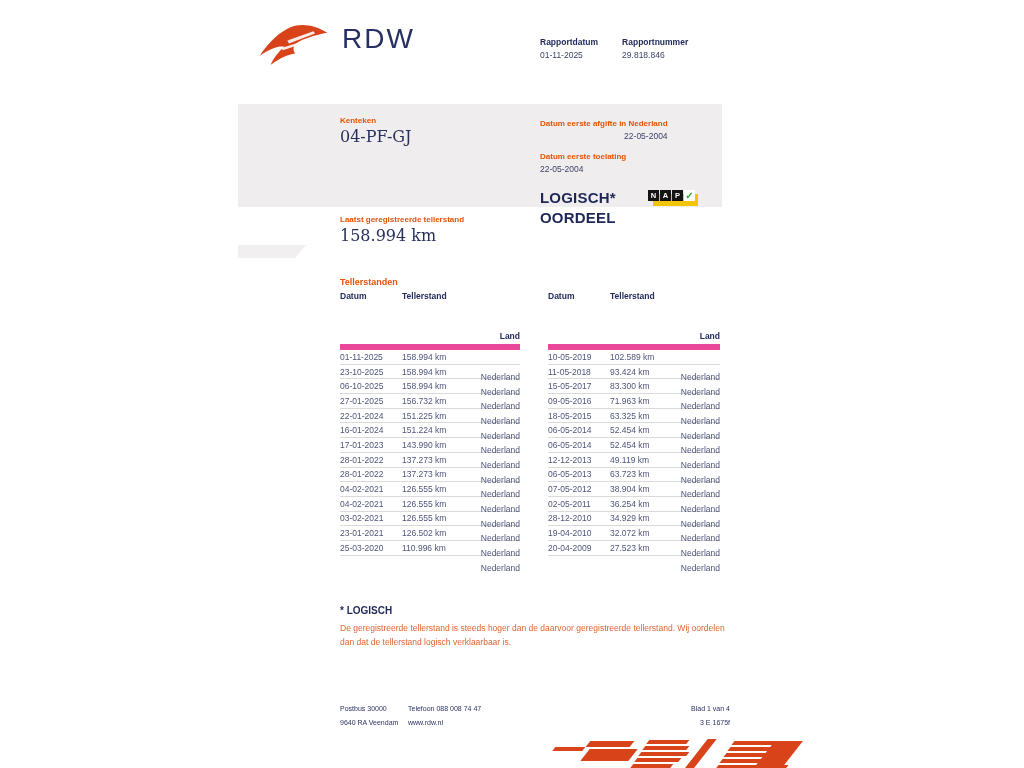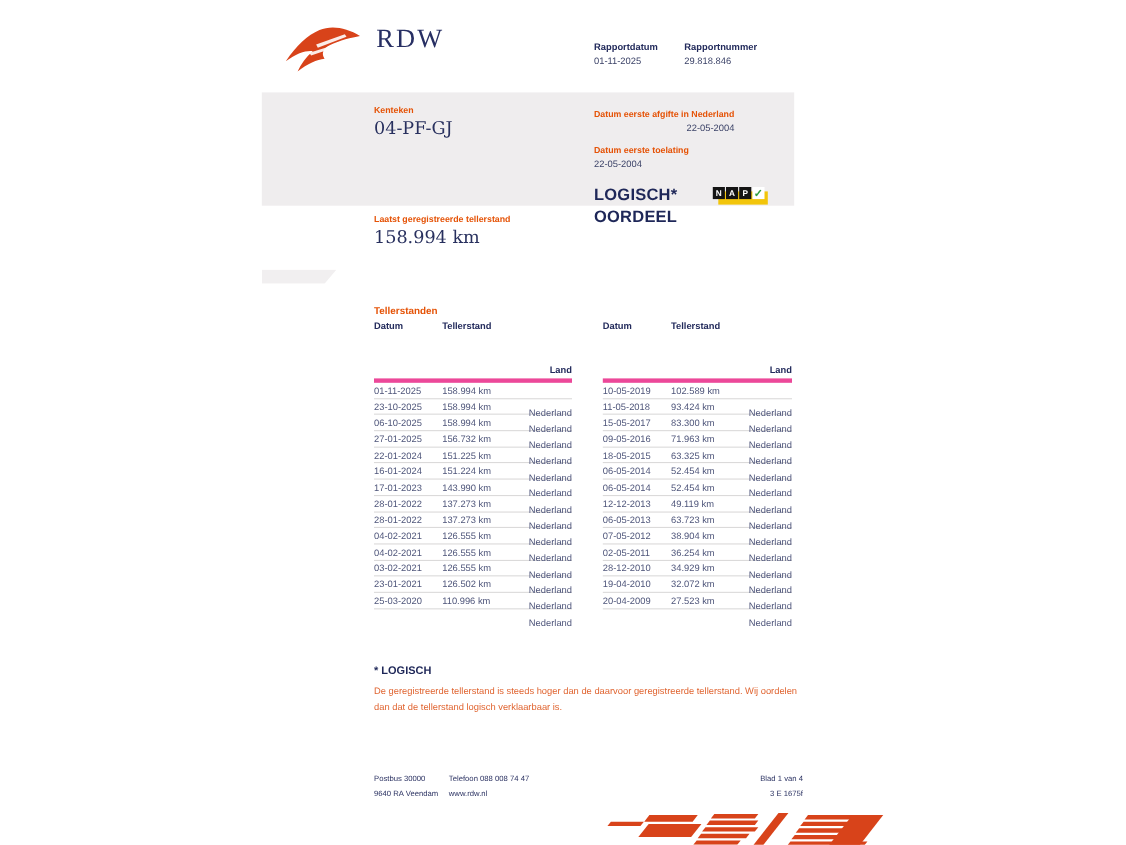--- a/index.html
+++ b/index.html
@@ -3,32 +3,32 @@
 <meta charset="utf-8">
 <style>
   * { margin:0; padding:0; box-sizing:border-box; }
   html,body { width:1024px; height:768px; background:#ffffff; overflow:hidden;
               font-family:"Liberation Sans", sans-serif; position:relative; }
   .abs { position:absolute; }
 
   
   #brand { left:253px; top:22px; display:flex; align-items:flex-start; }
   #brand svg { width:78px; height:46px; }
-  #brand .wordmark { font-family:Liberation Serif, serif; font-size:24px; color:#272F63;
+  #brand .wordmark { font-family:Liberation Sans, sans-serif; font-size:28px; color:#272F63;
                      letter-spacing:2px; margin-left:11px; margin-top:1px; }
 
   #report-head { left:540px; top:26px; }
   #report-title { font-family:"DejaVu Serif", serif; font-weight:bold; font-size:17px;
                   color:#E55307; letter-spacing:0.3px; }
   #report-meta { display:flex; gap:24px; margin-top:11px; }
   .meta-label { font-size:8.5px; font-weight:bold; color:#232B5C; }
   .meta-value { font-size:8.5px; color:#3C4368; margin-top:3px; }
 
   
-  #info-box { left:238px; top:84px; width:484px; height:103px; background:#EFEDEE;text-decoration:underline; }
+  #info-box { left:238px; top:104px; width:484px; height:103px; background:#EFEDEE;text-decoration:underline; }
   #info-box-tab { left:238px; top:245px; width:68px; height:13px; background:#F1EFF0;
                   clip-path:polygon(0 0, 100% 0, calc(100% - 11px) 100%, 0 100%); }
 
   .o-label { font-size:8px; font-weight:bold; color:#E55307; }
   .serif-value { font-family:"DejaVu Serif", serif; font-size:16px; color:#28305E; margin-top:2px; }
   .sans-value { font-size:8.5px; color:#3C4368; margin-top:3px; }
 
   #col-kenteken { left:102px; top:12px; position:absolute; }
   #col-merk     { left:102px; top:49px; position:absolute; }
   #col-teller   { left:102px; top:111px; position:absolute; }
@@ -44,21 +44,21 @@
   #nap .tile { width:11px; height:11px; background:#141414; color:#fff; font-size:7.5px;
                font-weight:bold; display:flex; align-items:center; justify-content:center; }
   #nap .tile.check { background:#ffffff; color:#2F9E3F; font-size:10px; font-weight:bold; }
 
   
   #teller-title { left:340px; top:277px; font-size:9px; font-weight:bold; color:#E55307; }
   .ttable { top:291px; }
   #table-left  { left:340px; width:180px; }
   #table-right { left:548px; width:172px; }
   .thead { display:flex; font-size:8.5px; font-weight:bold; color:#232B5C;
-           border-bottom:4px solid #ec4899; padding-bottom:3px; }
+           border-bottom:6px solid #ec4899; padding-bottom:3px; }
   .trow { display:flex; font-size:8.5px; color:#4E557A; height:14.7px; align-items:center;
           border-bottom:1px solid #DBDADA; }
   .tc0 { width:62px; text-align:left; }
   .tc1 { width:68px; text-align:left; }
   .tc2 { flex:1; text-align:right;margin-top:40px; }
 
   
   #footnote { left:340px; top:605px; width:392px; }
   #footnote-title { font-size:10px; font-weight:800; color:#1E2758; }
   #footnote-body { font-size:8.5px; color:#E06430; line-height:1.65; margin-top:5px; }

